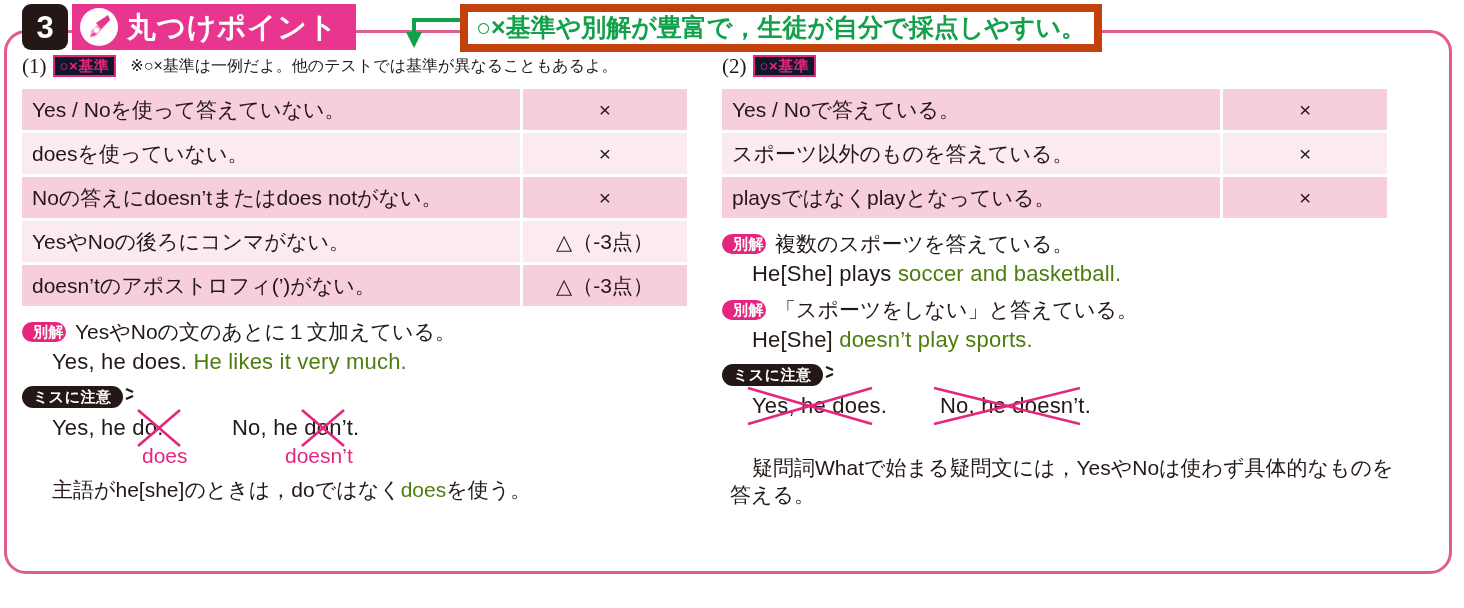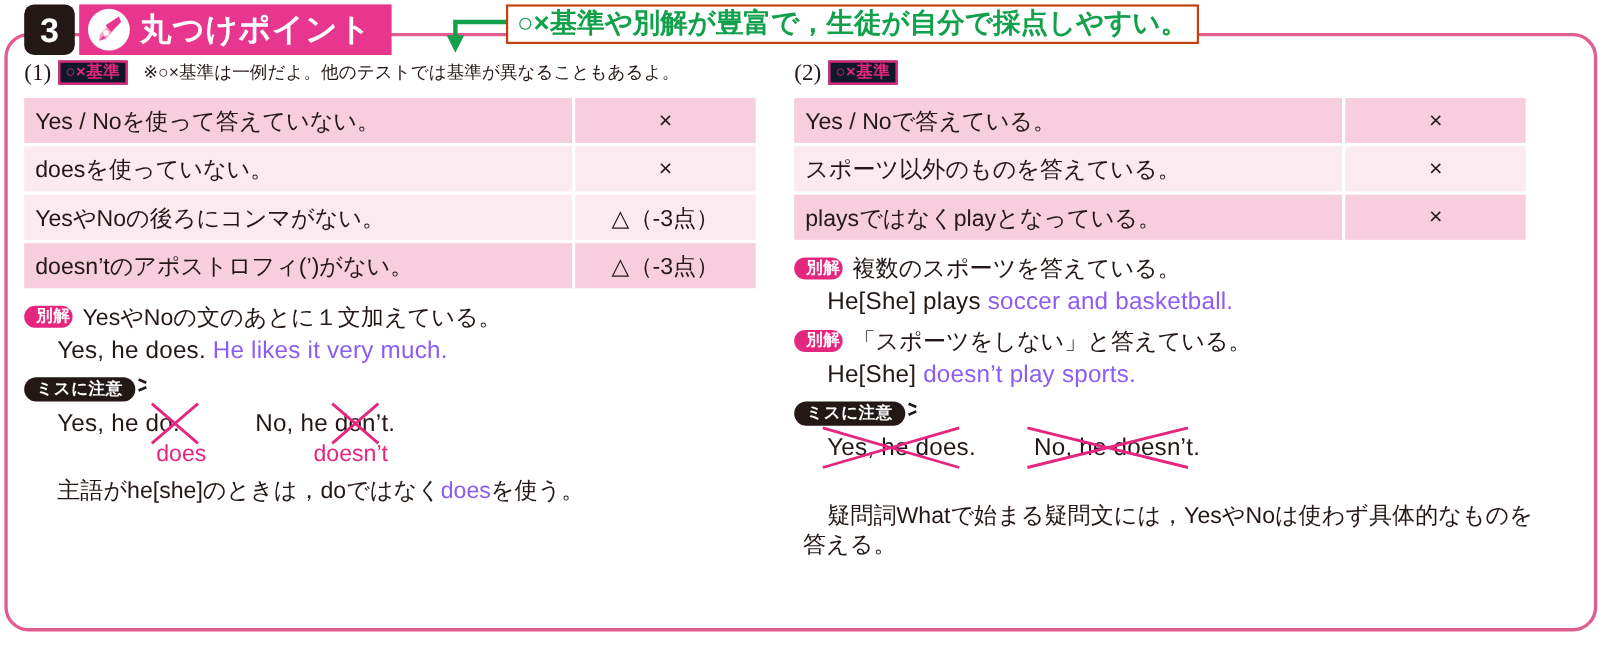--- a/index.html
+++ b/index.html
@@ -73,21 +73,21 @@
     font-weight: bold;
     letter-spacing: 0.5px;
     white-space: nowrap;
     line-height: 1;
   }
 
   
   #callout {
     position: absolute;
     left: 460px; top: 4px;
-    border: 2px solid #c2410c;
+    border: 8px solid #c2410c;
     background: #fff;
     padding: 2px 8px 4px 8px;
     z-index: 7;
   }
   #callout-text {
     color: #12a04a;
     font-size: 25px;
     font-weight: bold;
     white-space: nowrap;
     line-height: 1.05;
@@ -176,21 +176,21 @@
     flex: 0 0 auto;
     letter-spacing: 0.5px;
   }
   .alt-jp { font-size: 21px; color: #231815; }
   .alt-en {
     font-size: 22px;
     margin: 3px 0 0 30px;
     color: #231815;
     letter-spacing: 0.2px;
   }
-  .hl { color: #8b5cf6; margin-top: 36px; }
+  .hl { color: #4d7c0f; margin-top: 36px; }
 
   
   .miss-head {
     display: flex;
     align-items: center;
     margin-top: 10px;
     position: relative;
   }
   .miss-badge {
     background: #231815;
@@ -267,20 +267,24 @@
       <span class="q-note">※○×基準は一例だよ。他のテストでは基準が異なることもあるよ。</span>
     </div>
     <table class="crit-table">
       <tbody>
         <tr class="odd">
           <td class="c-desc">Yes / Noを使って答えていない。</td>
           <td class="c-mark">×</td>
         </tr>
         <tr class="even">
           <td class="c-desc">doesを使っていない。</td>
+          <td class="c-mark">×</td>
+        </tr>
+        <tr class="odd">
+          <td class="c-desc">Noの答えにdoesn’tまたはdoes notがない。</td>
           <td class="c-mark">×</td>
         </tr>
         <tr class="even">
           <td class="c-desc">YesやNoの後ろにコンマがない。</td>
           <td class="c-mark">△（-3点）</td>
         </tr>
         <tr class="odd">
           <td class="c-desc">doesn’tのアポストロフィ(’)がない。</td>
           <td class="c-mark">△（-3点）</td>
         </tr>

